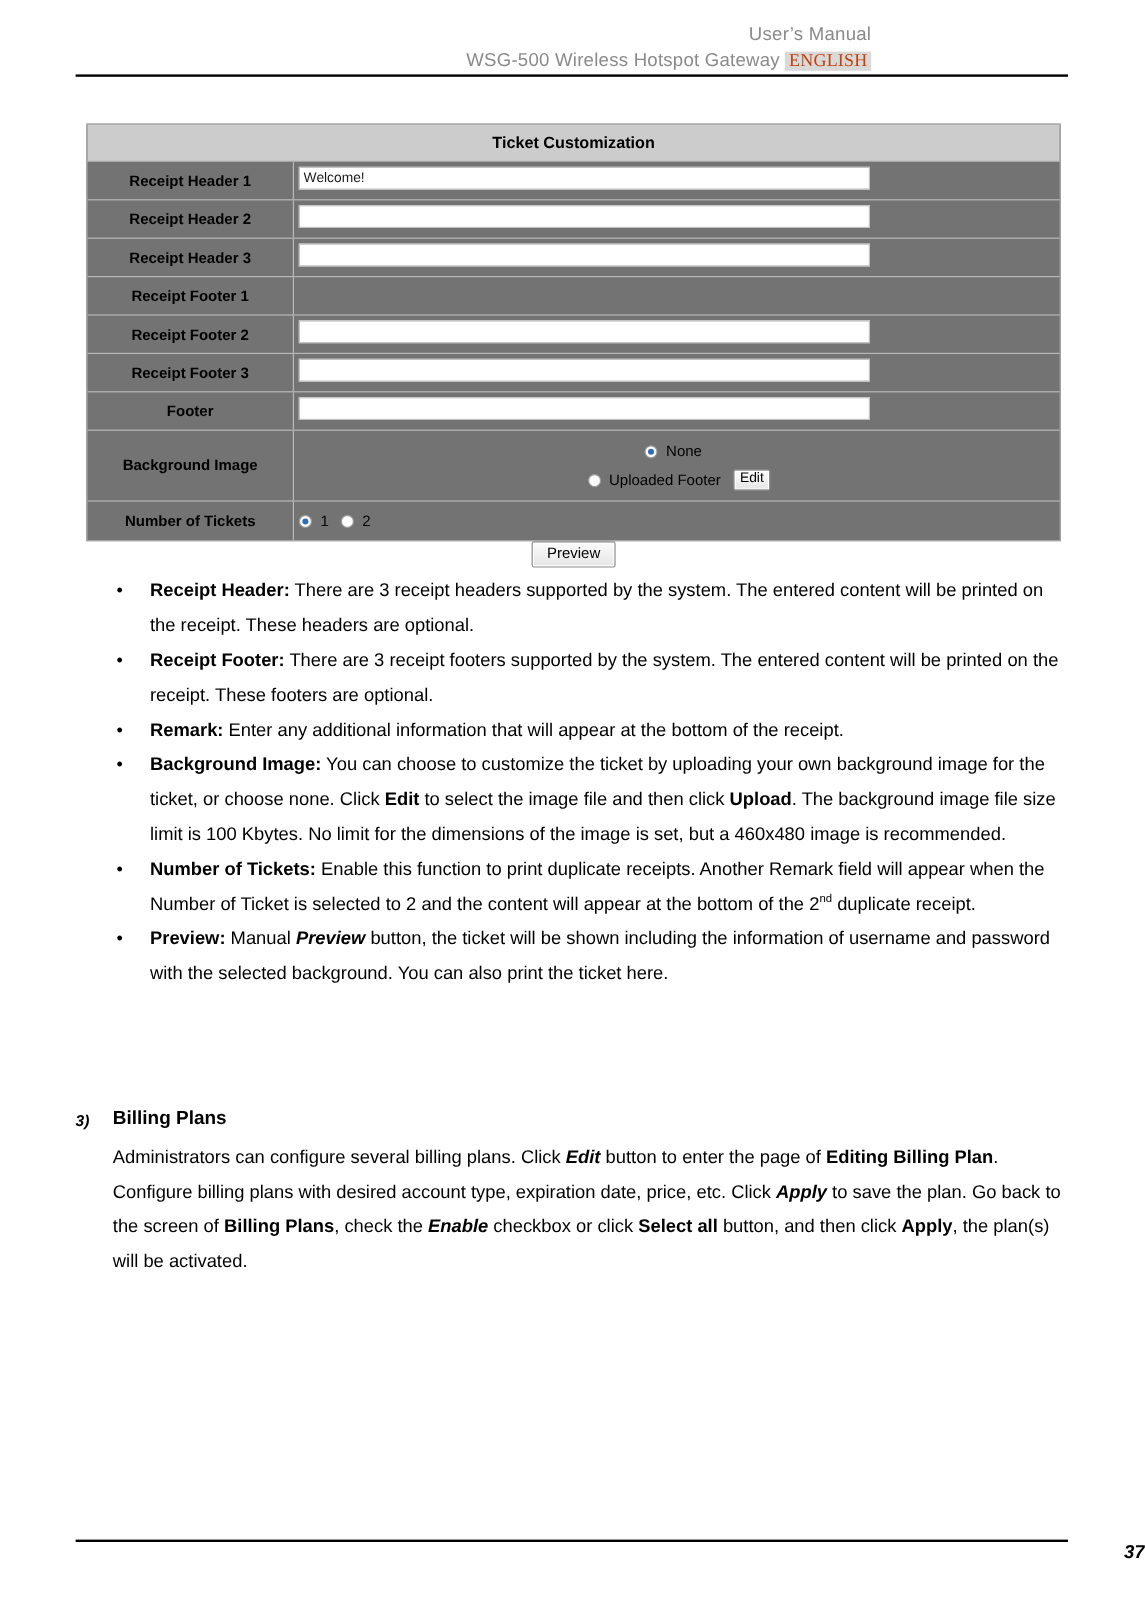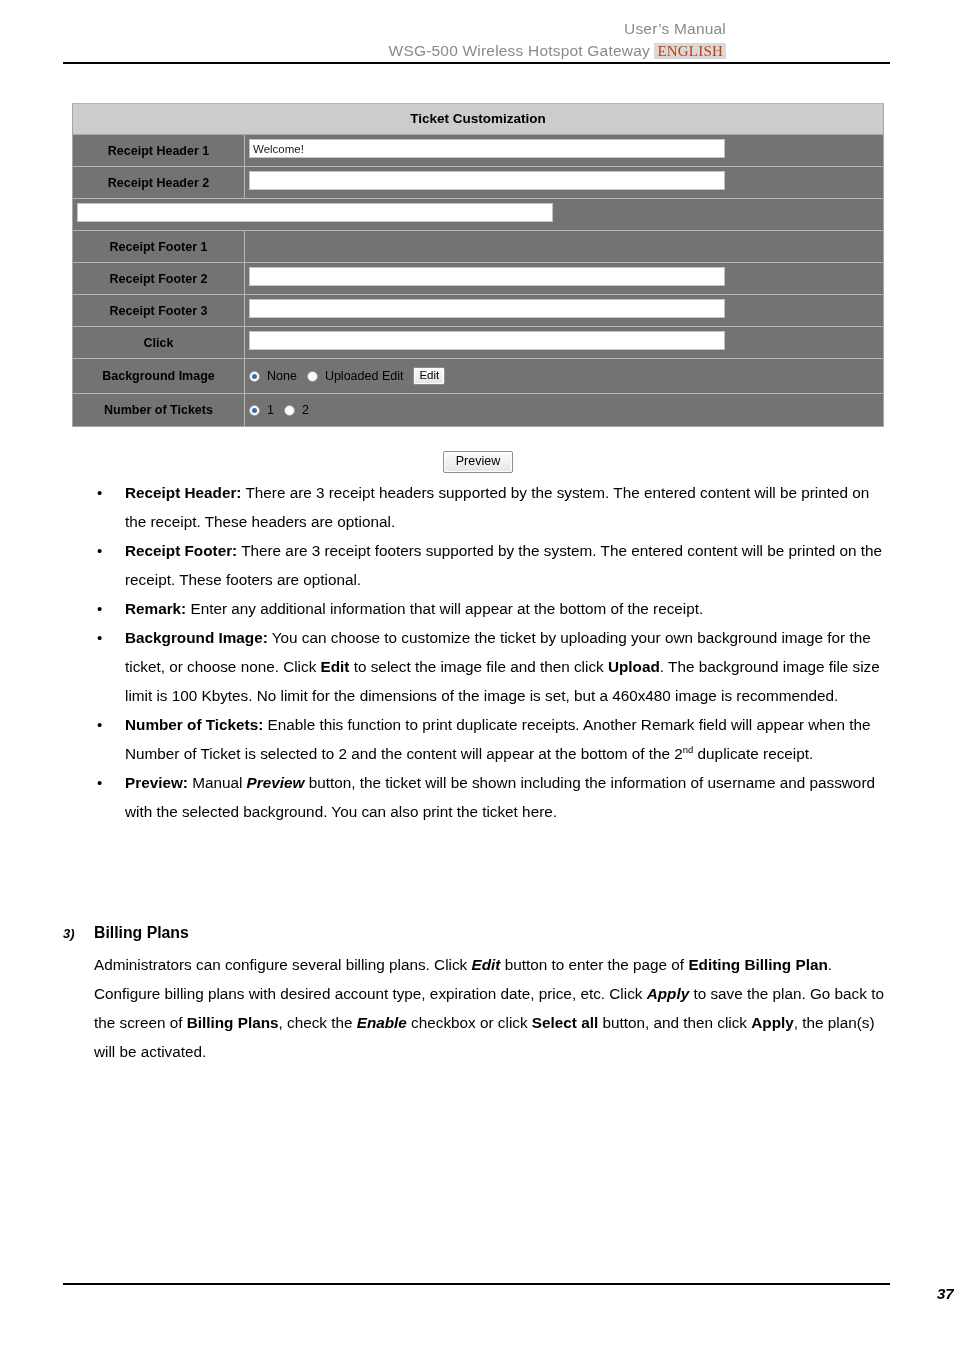--- a/index.html
+++ b/index.html
@@ -151,21 +151,21 @@
     font-size: 11.5px;
     color: #000;
     background: linear-gradient(#fbfbfb, #e6e6e6);
     border: 1px solid #8e8e8e;
     padding: 1px 5px 2px 5px;
     line-height: 13px;
     border-radius: 2px;
     box-shadow: inset 0 0 0 1px #ffffff;
     cursor: pointer;
   }
-  .bg-cell { align-items: flex-end; padding-top: 5px; padding-bottom: 5px; }
+  .bg-cell { flex-direction: column; align-items: center; padding-top: 5px; padding-bottom: 5px; }
 
   #preview-bar {
     position: absolute;
     left: 72px;
     top: 451px;
     width: 812px;
     text-align: center;
   }
   #preview-button {
     font-size: 12.5px;
@@ -277,20 +277,21 @@
   </div>
 
   <div class="frow">
     <div class="flabel">Receipt Header 2</div>
     <div class="fvalue">
       <input class="text-input" type="text" value="" style="">
     </div>
   </div>
 
   <div class="frow">
+    <div class="flabel">Receipt Header 3</div>
     <div class="fvalue">
       <input class="text-input" type="text" value="" style="">
     </div>
   </div>
 
   <div class="frow">
     <div class="flabel">Receipt Footer 1</div>
   </div>
 
   <div class="frow">
@@ -301,36 +302,36 @@
   </div>
 
   <div class="frow">
     <div class="flabel">Receipt Footer 3</div>
     <div class="fvalue">
       <input class="text-input" type="text" value="" style="">
     </div>
   </div>
 
   <div class="frow">
-    <div class="flabel">Click</div>
+    <div class="flabel">Footer</div>
     <div class="fvalue">
       <input class="text-input" type="text" value="" style="">
     </div>
   </div>
 
   <div class="frow">
     <div class="flabel">Background Image</div>
     <div class="fvalue bg-cell">
       <div class="radio-line">
         <span class="radio checked"></span>
         <span class="radio-label">None</span>
       </div>
       <div class="radio-line">
         <span class="radio"></span>
-        <span class="radio-label">Uploaded Edit</span>
+        <span class="radio-label">Uploaded Footer</span>
         <button class="ui-btn">Edit</button>
       </div>
     </div>
   </div>
 
   <div class="frow">
     <div class="flabel">Number of Tickets</div>
     <div class="fvalue">
       <div class="radio-line">
         <span class="radio checked"></span>

